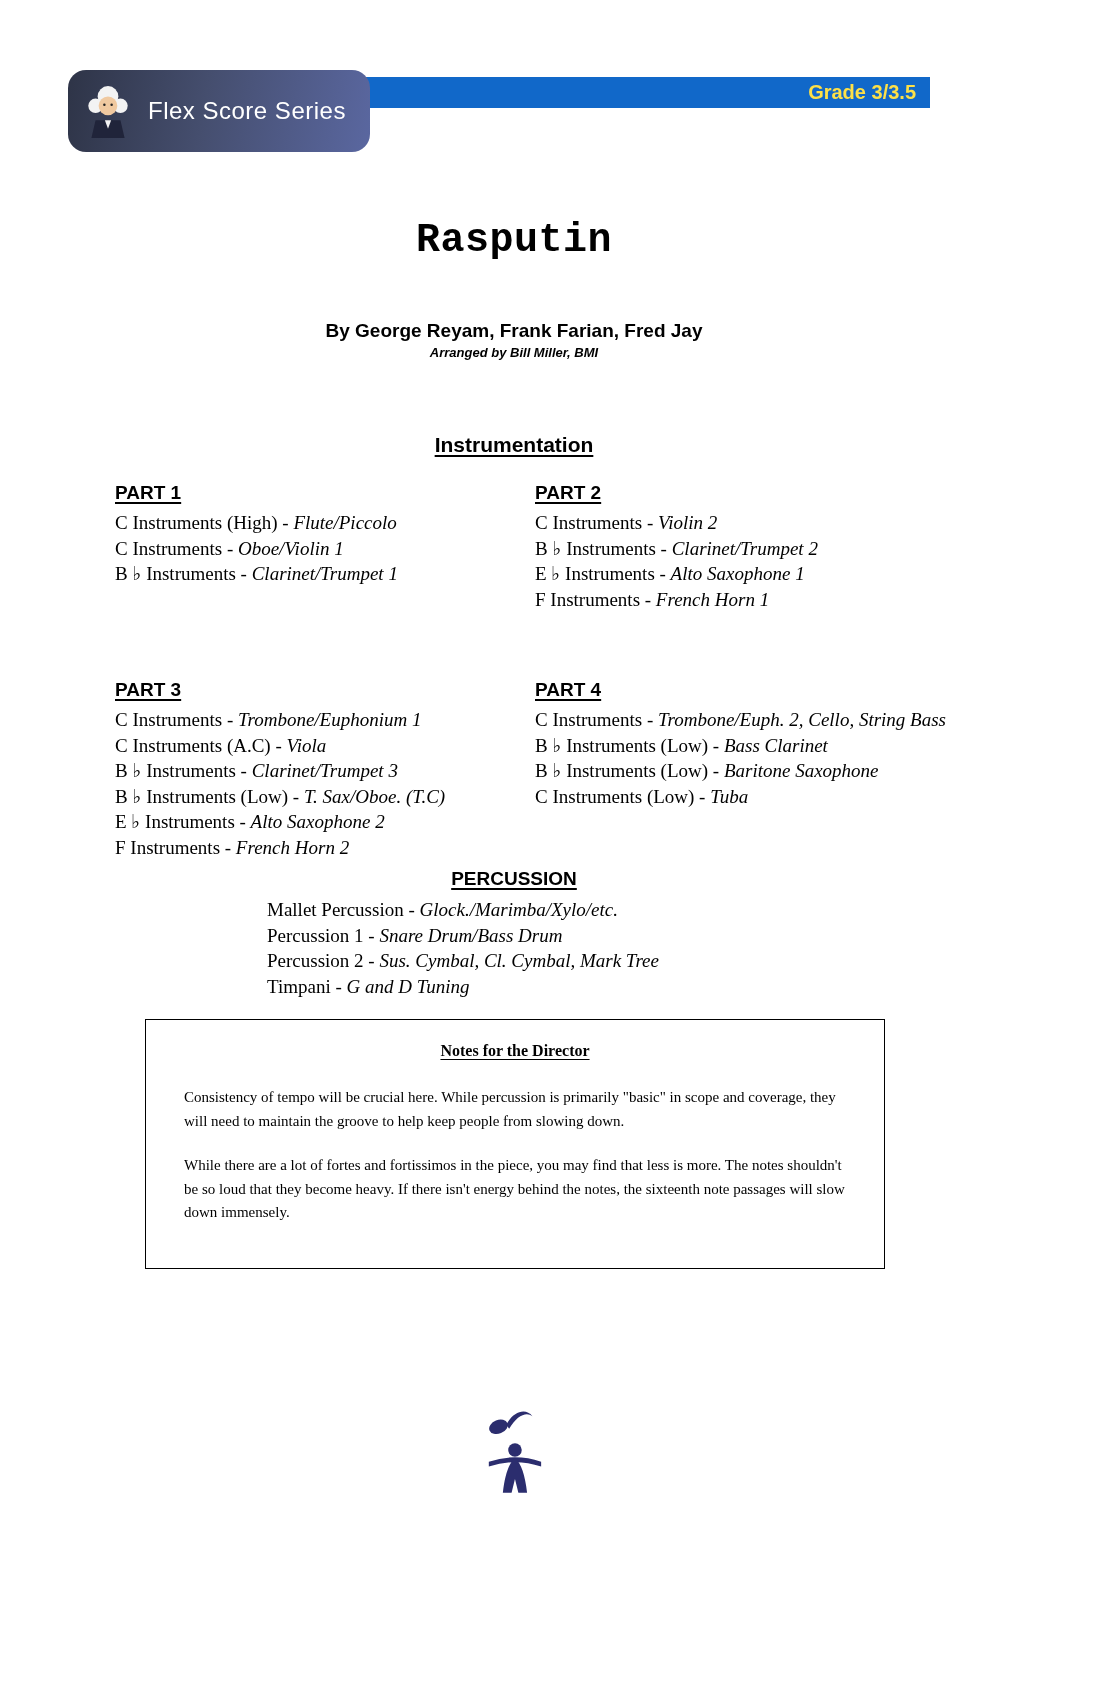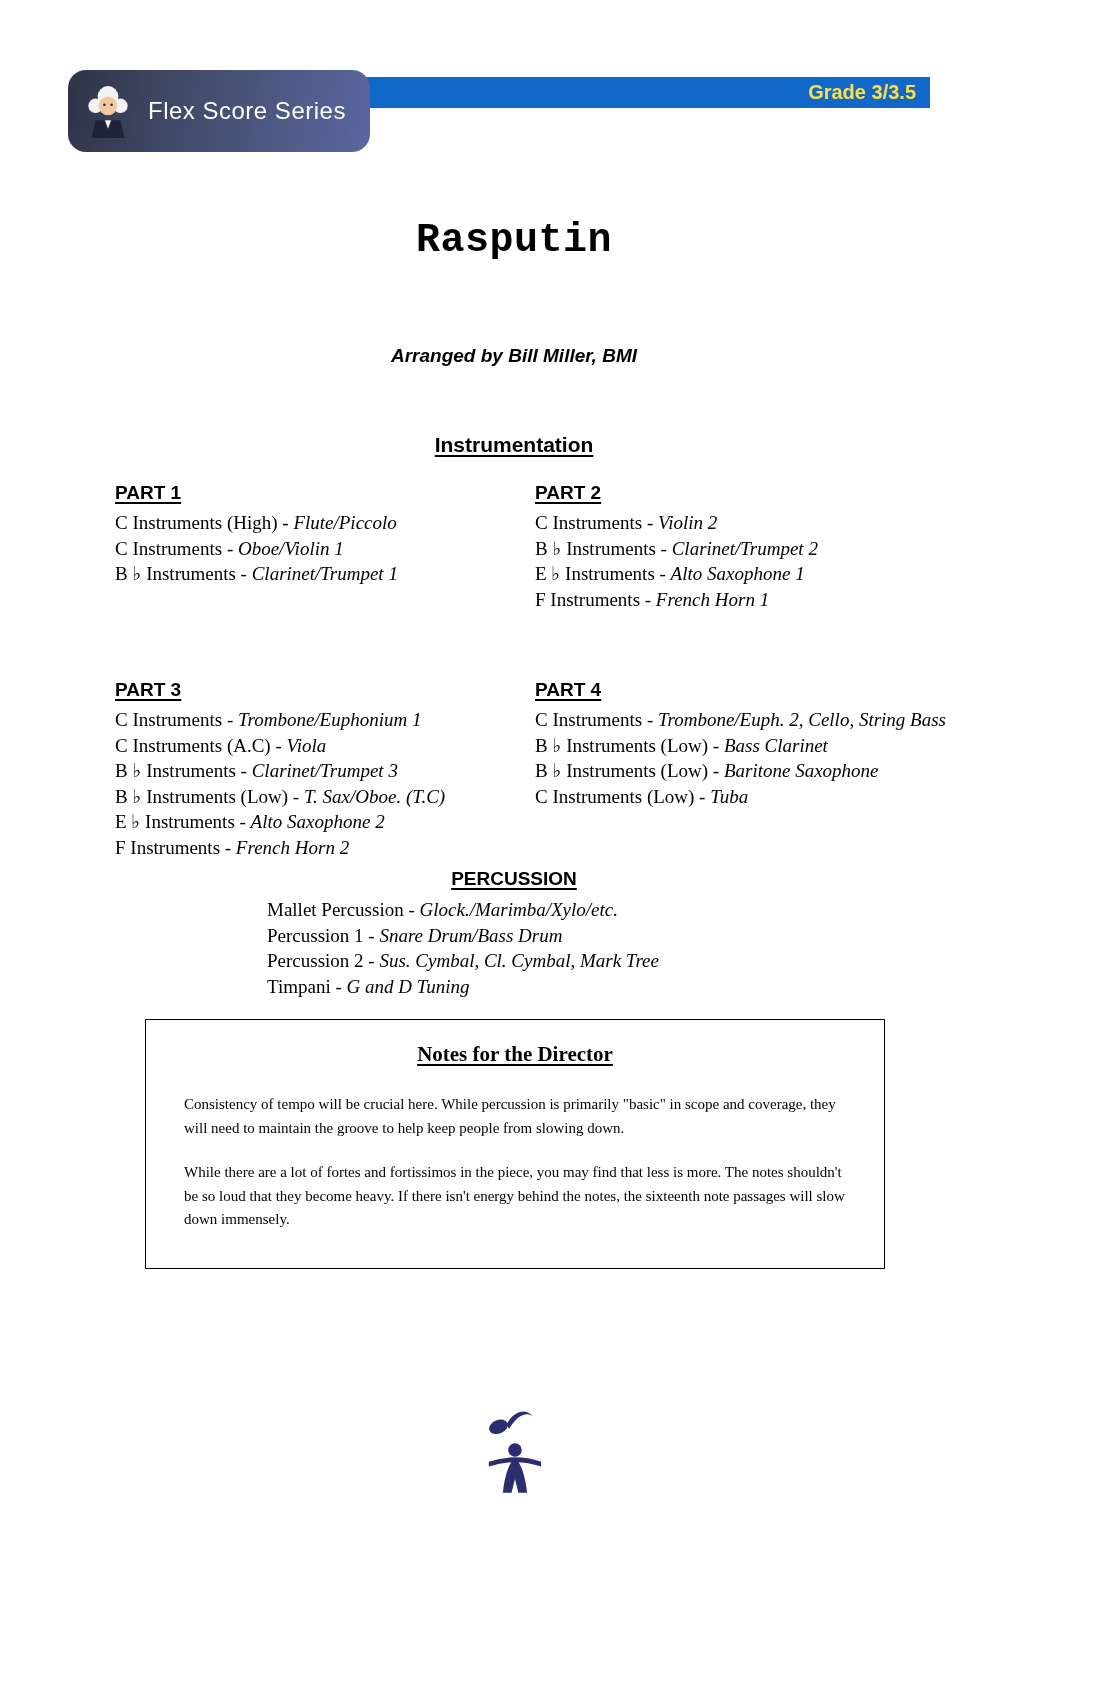--- a/index.html
+++ b/index.html
@@ -68,21 +68,21 @@
     top: 320px;
     font-family: "Liberation Sans", sans-serif;
     font-weight: bold;
     font-size: 19px;
   }
   .arranger {
     top: 345px;
     font-family: "Liberation Sans", sans-serif;
     font-weight: bold;
     font-style: italic;
-    font-size: 19px;
+    font-size: 13px;
   }
   .instr-heading {
     top: 433px;
     margin: 0;
     font-family: "Liberation Sans", sans-serif;
     font-weight: bold;
     font-size: 21px;
     text-decoration: underline;
     text-decoration-thickness: 2px;
     text-underline-offset: 3px;
@@ -116,21 +116,21 @@
     left: 145px; top: 1019px;
     width: 740px; height: 250px;
     border: 1.5px solid #000;
     box-sizing: border-box;
   }
   .notes-heading {
     margin: 22px 0 0 0;
     text-align: center;
     font-family: "Liberation Serif", "DejaVu Serif", serif;
     font-weight: bold;
-    font-size: 21px;
+    font-size: 16px;
     text-decoration: underline;
     text-underline-offset: 3px;
   }
   .notes-box p {
     margin: 26px 38px 0 38px;
     font-size: 15px;
     line-height: 23.5px;
   }
   .notes-box p + p { margin-top: 21px; }
   
@@ -155,20 +155,21 @@
         <circle cx="17.5" cy="21" r="1.2" fill="#222"></circle>
         <circle cx="24.5" cy="21" r="1.2" fill="#222"></circle>
         <path d="M9 36 L33 36 L37 53 L5 53 Z" fill="#20243a"></path>
         <path d="M18 36 L24 36 L21 44 Z" fill="#f3f3f3"></path>
       </svg>
     </span>
     <span class="series-label">Flex Score Series</span>
   </div>
 
   <h1 class="title centered">Rasputin</h1>
+  <div class="byline centered">By George Reyam, Frank Farian, Fred Jay</div>
   <div class="arranger centered">Arranged by Bill Miller, BMI</div>
 
   <h2 class="instr-heading centered">Instrumentation</h2>
 
   <section class="part pos-part1">
     <h3 class="part-name">PART 1</h3>
     <div>
         <div class="instr-line"><span>C Instruments (High) - </span><span class="instr-name">Flute/Piccolo</span></div>
         <div class="instr-line"><span>C Instruments - </span><span class="instr-name">Oboe/Violin 1</span></div>
         <div class="instr-line"><span>B ♭ Instruments - </span><span class="instr-name">Clarinet/Trumpet 1</span></div>

